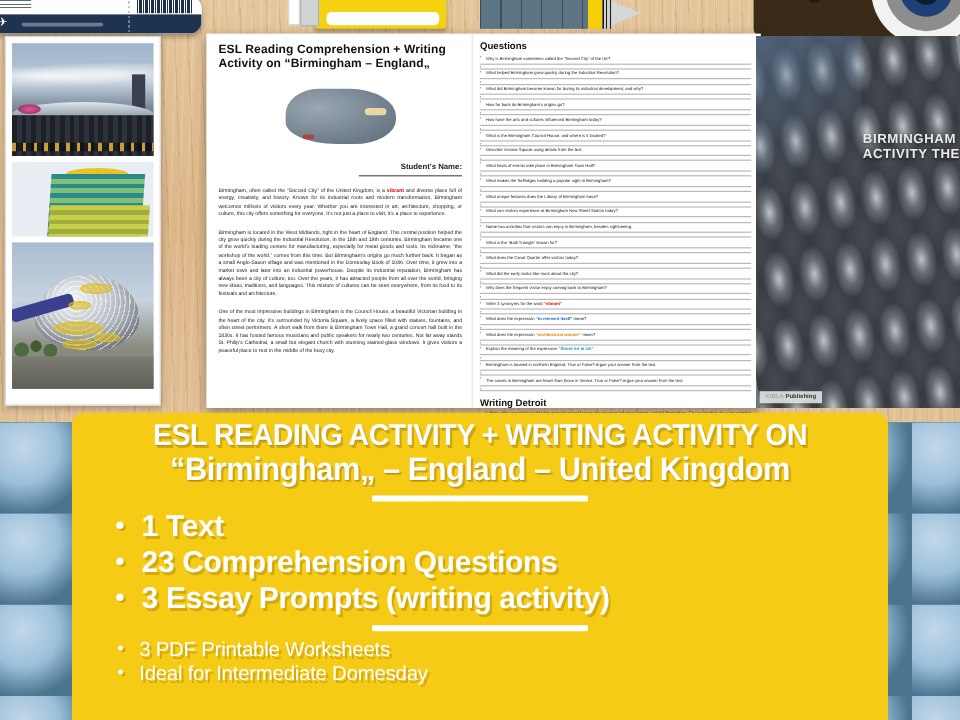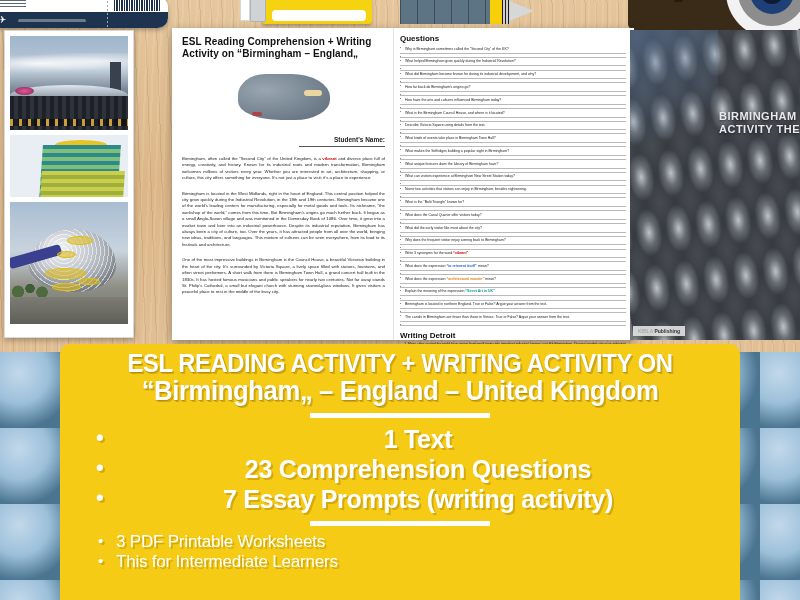--- a/index.html
+++ b/index.html
@@ -214,21 +214,21 @@
     letter-spacing:-.4px;
     text-shadow:2px 2px 0 rgba(140,100,0,.35), 0 1px 0 rgba(0,0,0,.18);
     transform:scaleX(.95);
   }
   #panel-title .l2{ display:block; font-size:27px; line-height:30px; }
   .divider{ width:180px; height:5px; background:#fff; margin:7px auto 6px; border-radius:1px; }
   #panel-list{ list-style:none; padding-left:14px; }
   #panel-list li{
     color:#fff; font-weight:bold; font-size:25px; line-height:30px;
     text-shadow:2px 2px 0 rgba(140,100,0,.32);
-    position:relative; padding-left:22px; letter-spacing:-.3px;text-align:center;
+    position:relative; padding-left:22px; letter-spacing:-.3px;
   }
   #panel-list li:before{ content:"•"; position:absolute; left:0; top:-1px; font-size:22px; }
   #panel-sub{ list-style:none; padding-left:14px; margin-top:2px; }
   #panel-sub li{
     color:#fff; font-weight:normal; font-size:17px; line-height:20px;
     text-shadow:2px 2px 0 rgba(140,100,0,.32);
     position:relative; padding-left:20px; letter-spacing:-.2px;
   }
   #panel-sub li:before{ content:"•"; position:absolute; left:2px; top:-1px; font-size:15px; }
 </style>
@@ -384,20 +384,20 @@
 
 <div id="panel">
   <div id="panel-title">
     <span>ESL READING ACTIVITY + WRITING ACTIVITY ON</span>
     <span class="l2">“Birmingham„ – England – United Kingdom</span>
   </div>
   <div class="divider"></div>
   <ul id="panel-list">
       <li>1 Text</li>
       <li>23 Comprehension Questions</li>
-      <li>7 Essay Prompts (writing activity)</li>
+      <li>3 Essay Prompts (writing activity)</li>
     </ul>
   <div class="divider"></div>
   <ul id="panel-sub">
       <li>3 PDF Printable Worksheets</li>
-      <li>This for Intermediate Learners</li>
+      <li>Ideal for Intermediate Domesday</li>
     </ul>
 </div>
 
 </body></html>

